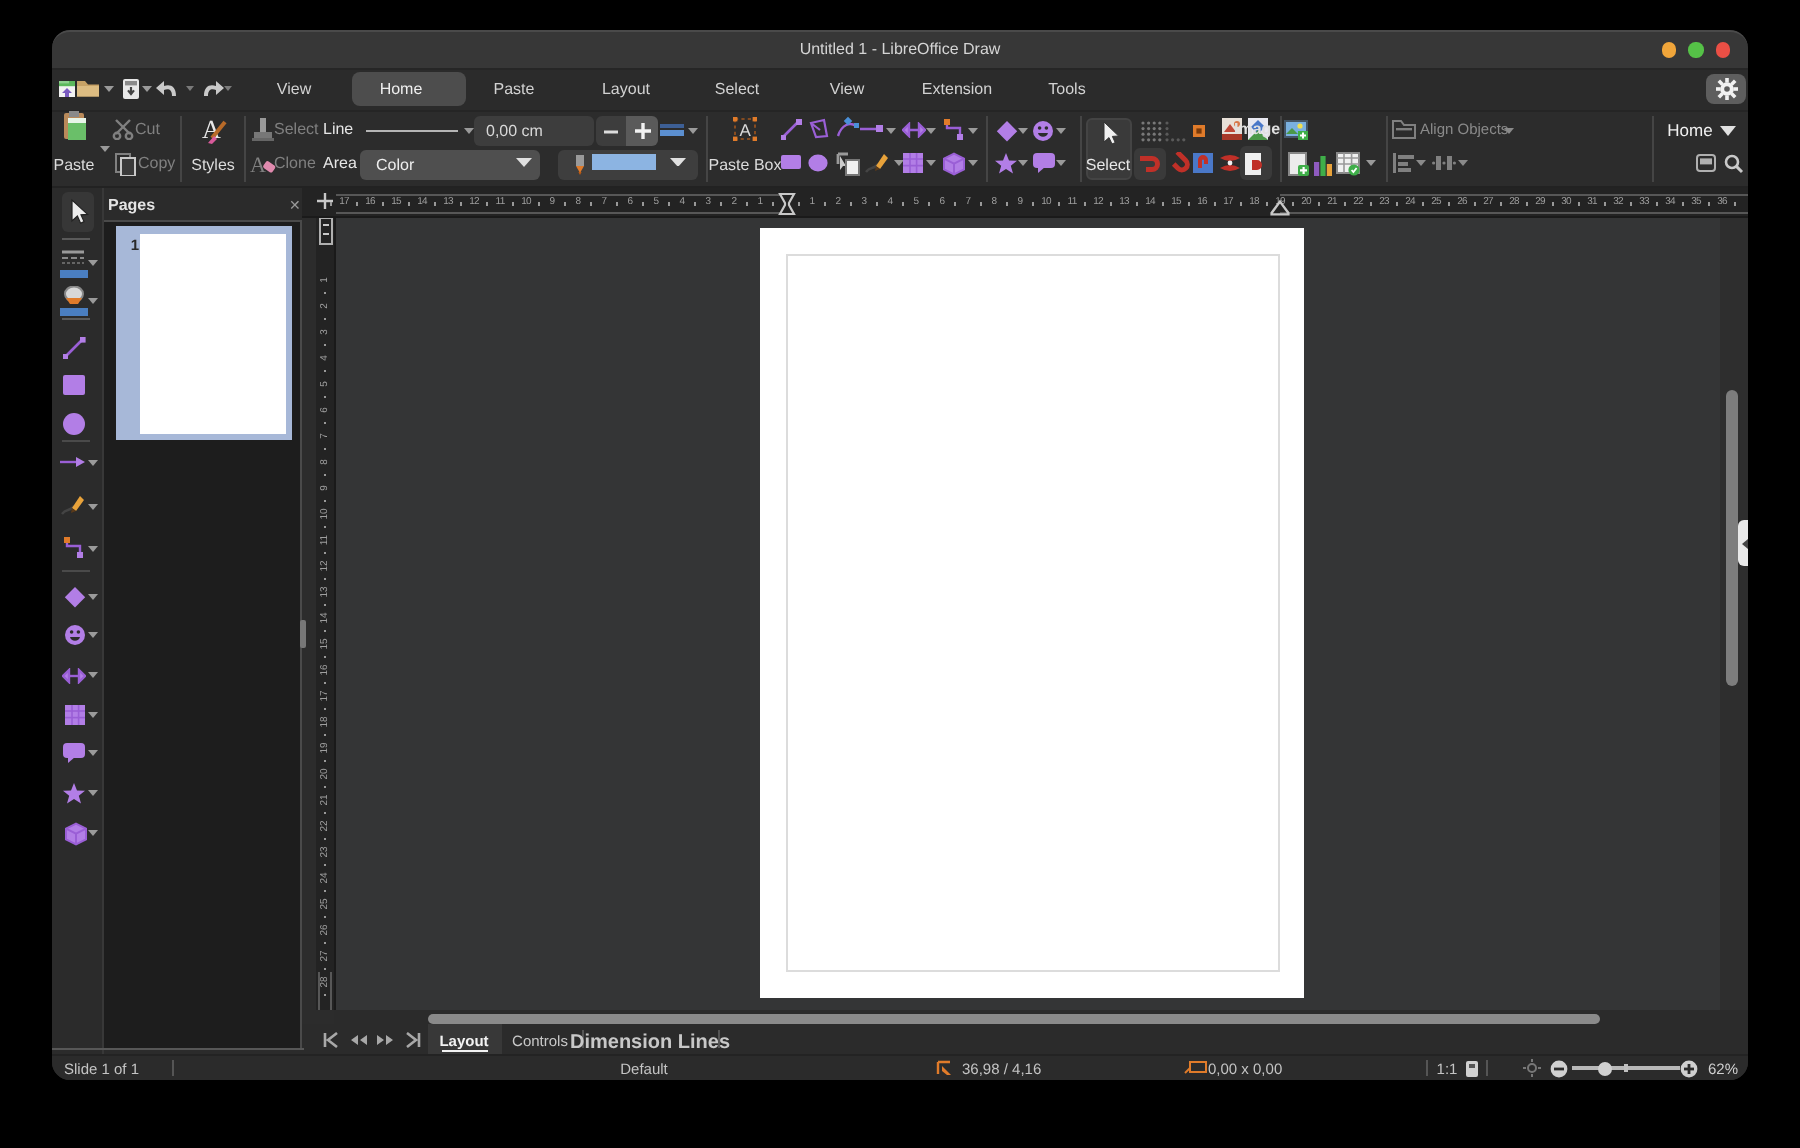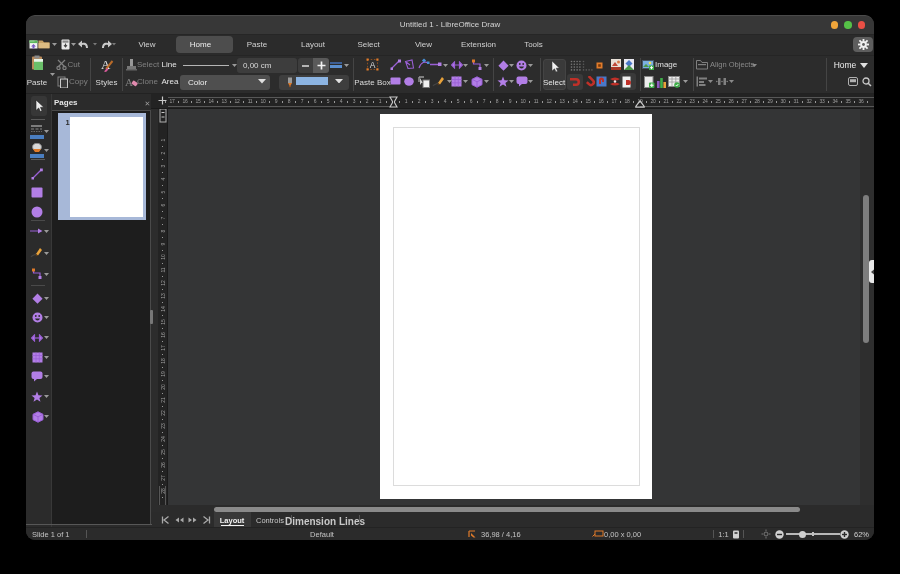--- a/index.html
+++ b/index.html
@@ -332,21 +332,21 @@
       <path d="M4 4 L4 9 L6.5 9 A2.5 2.5 0 0 0 6.5 4 Z M6 5.5 L6 7.5 L6.8 7.5 A1 1 0 0 0 6.8 5.5 Z" fill="#c03028"></path>
     </svg>
 <div style="position:absolute;left:613.5px;top:43px;width:1px;height:33px;background:#454545;"></div>
 <svg style="position:absolute;left:615.5px;top:44.5px" width="12" height="10" viewBox="0 0 12 10">
       <rect x="0.5" y="0.5" width="11" height="8" fill="#7ab0e0" stroke="#456"></rect>
       <path d="M1 7 L4 4 L7 7 Z" fill="#4a9848"></path>
       <circle cx="8" cy="3" r="1.3" fill="#f0e050"></circle>
       <rect x="7" y="5.5" width="5" height="4.5" fill="#3fae49"></rect>
       <path d="M9.5 6.2 L9.5 9.2 M8 7.7 L11 7.7" stroke="#fff" stroke-width="1"></path>
     </svg>
-<div style="position:absolute;left:629px;top:46px;font-size:8px;color:#e0e0e0;font-weight:400;white-space:nowrap;line-height:1;">Image</div>
+<div style="position:absolute;left:591px;top:46px;font-size:8px;color:#e0e0e0;font-weight:700;white-space:nowrap;line-height:1;">Image</div>
 <svg style="position:absolute;left:618px;top:60.5px" width="11" height="12" viewBox="0 0 11 12">
       <rect x="0.5" y="0.5" width="8.5" height="11" fill="#ececec" stroke="#888"></rect>
       <rect x="5" y="6.5" width="5.5" height="5.5" fill="#3fae49" rx="1"></rect>
       <path d="M7.8 7.5 L7.8 11 M6 9.2 L9.5 9.2" stroke="#fff" stroke-width="1.1"></path>
     </svg>
 <svg style="position:absolute;left:630px;top:60.5px" width="11" height="12" viewBox="0 0 11 12">
       <rect x="1" y="5" width="2.6" height="7" fill="#8f5bc0"></rect>
       <rect x="4.2" y="2" width="2.6" height="10" fill="#3fae49"></rect>
       <rect x="7.4" y="6" width="2.6" height="6" fill="#e8a23a"></rect>
     </svg>

